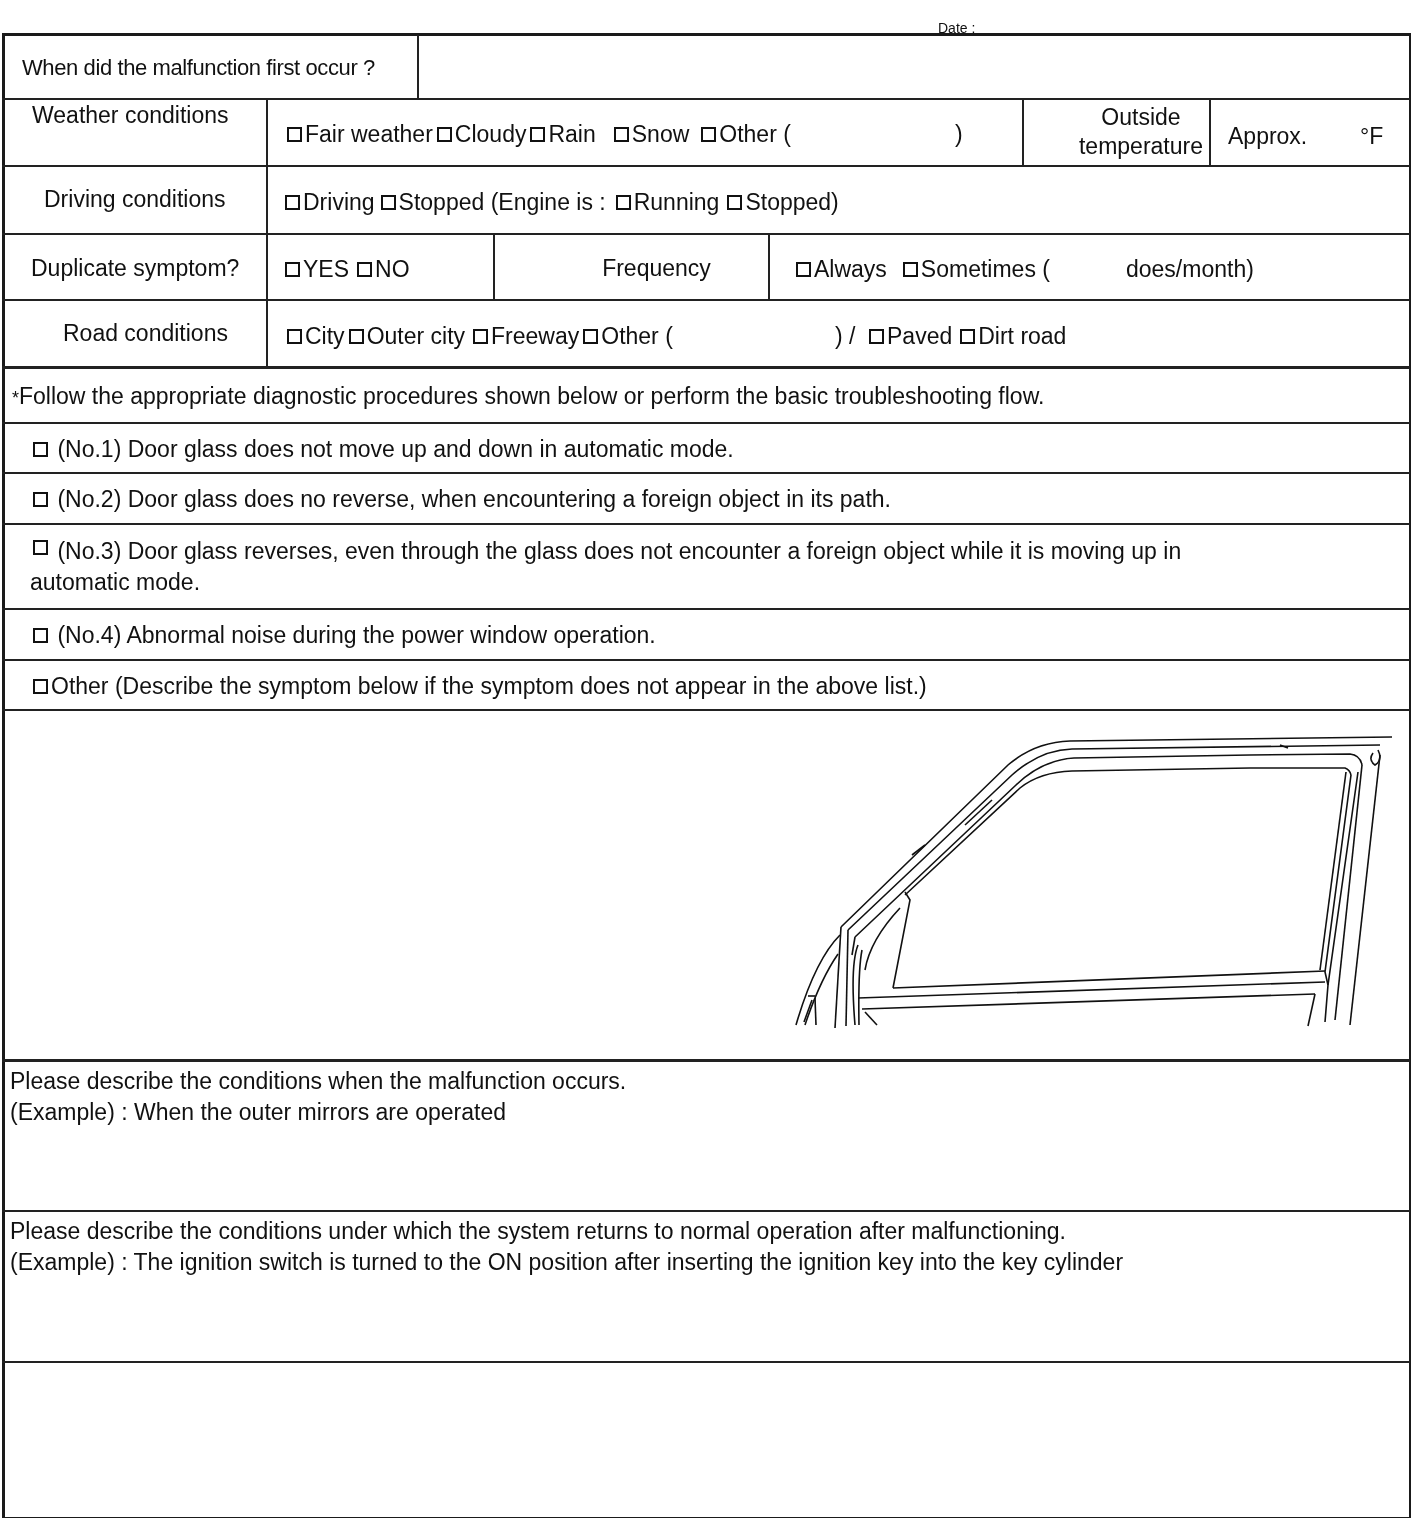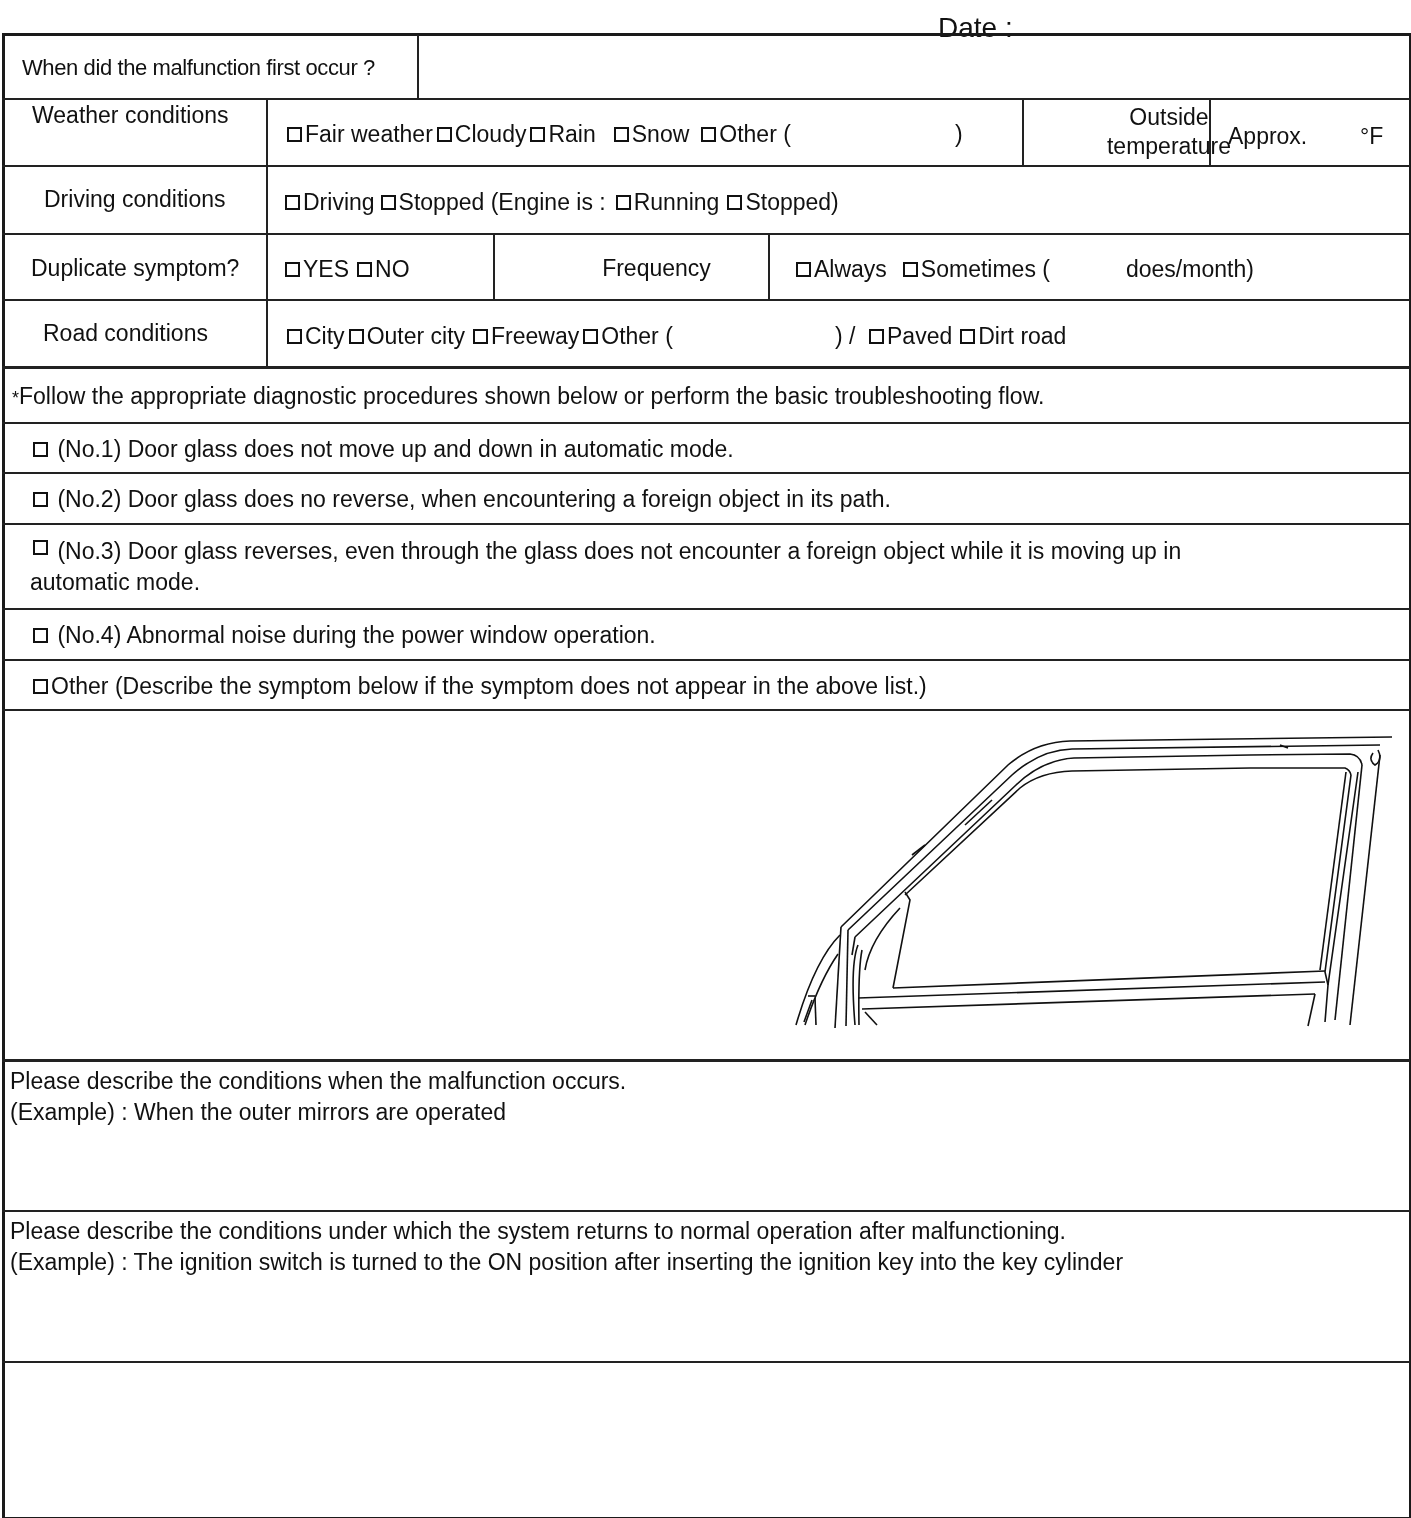--- a/index.html
+++ b/index.html
@@ -1,19 +1,19 @@
 <!DOCTYPE html>
 <html><head>
 <meta charset="utf-8">
 <style>
   html, body { margin:0; padding:0; background:#fff; }
   body { width:1411px; height:1518px; position:relative; overflow:hidden;
          font-family:"Liberation Sans", sans-serif; color:#111; }
   .abs { position:absolute; }
-  .date { left:938px; top:12px; font-size:28px; }
+  .date { left:938px; top:20px; font-size:14px; }
   .frame { left:2px; top:33px; width:1404px; height:1481px; border:3px solid #1a1a1a; border-bottom-width:3px; box-sizing:content-box; }
   .hl { position:absolute; height:2px; background:#222; }
   .vl { position:absolute; width:2px; background:#222; }
   .t { position:absolute; font-size:23px; white-space:nowrap; line-height:1.2; }
   .cb { display:inline-block; width:15px; height:15px; border:2px solid #111; box-sizing:border-box; margin-right:3px; vertical-align:0px; }
   .center { text-align:center; }
   svg { position:absolute; }
 </style>
 </head>
 <body>
@@ -45,21 +45,21 @@
 <div class="vl" style="left:768px;top:233px;height:67px;"></div>
 
 <div class="t" style="left:22px;top:55px;font-size:22px;letter-spacing:-0.4px;">When did the malfunction first occur ?</div>
 <div class="abs" style="left:420px;top:36px;width:986px;height:62px;"></div>
 
 <div class="t" style="left:32px;top:102px;text-align:right;">Weather conditions</div>
 <div class="t" style="left:287px;top:121px;">
   <span><span class="cb"></span><span>Fair weather</span></span><span style="margin-left:4px"><span class="cb"></span><span>Cloudy</span></span><span style="margin-left:4px"><span class="cb"></span><span>Rain</span></span><span style="margin-left:18px"><span class="cb"></span><span>Snow</span></span><span style="margin-left:12px"><span class="cb"></span><span>Other (</span></span>
 </div>
 <div class="t" style="left:955px;top:121px;">)</div>
-<div class="t center" style="left:1076px;top:103px;width:186px;line-height:29px;">
+<div class="t center" style="left:1048px;top:103px;width:186px;line-height:29px;">
   <div>Outside</div>
   <div>temperature</div>
 </div>
 <div class="t" style="left:1228px;top:123px;">Approx.</div>
 <div class="t" style="left:1360px;top:123px;">°F</div>
 <div class="abs" style="left:1310px;top:110px;width:45px;height:45px;"></div>
 
 <div class="t" style="left:44px;top:186px;">Driving conditions</div>
 <div class="t" style="left:285px;top:189px;">
   <span><span class="cb"></span><span>Driving</span></span><span style="margin-left:6px"><span class="cb"></span><span>Stopped (Engine is :</span></span><span style="margin-left:10px"><span class="cb"></span><span>Running</span></span><span style="margin-left:8px"><span class="cb"></span><span>Stopped)</span></span>
@@ -68,21 +68,21 @@
 <div class="t" style="left:31px;top:255px;">Duplicate symptom?</div>
 <div class="t" style="left:285px;top:256px;">
   <span><span class="cb"></span><span>YES</span></span><span style="margin-left:8px"><span class="cb"></span><span>NO</span></span>
 </div>
 <div class="t center" style="left:495px;top:255px;width:323px;">Frequency</div>
 <div class="t" style="left:796px;top:256px;">
   <span><span class="cb"></span><span>Always</span></span><span style="margin-left:16px"><span class="cb"></span><span>Sometimes (</span></span>
 </div>
 <div class="t" style="left:1126px;top:256px;">does/month)</div>
 
-<div class="t" style="left:43px;top:320px;">Road conditions</div>
+<div class="t" style="left:63px;top:320px;">Road conditions</div>
 <div class="t" style="left:287px;top:323px;">
   <span><span class="cb"></span><span>City</span></span><span style="margin-left:4px"><span class="cb"></span><span>Outer city</span></span><span style="margin-left:8px"><span class="cb"></span><span>Freeway</span></span><span style="margin-left:4px"><span class="cb"></span><span>Other (</span></span>
 </div>
 <div class="t" style="left:835px;top:323px;">) /</div>
 <div class="t" style="left:869px;top:323px;">
   <span><span class="cb"></span><span>Paved</span></span><span style="margin-left:8px"><span class="cb"></span><span>Dirt road</span></span>
 </div>
 
 <div class="t" style="left:12px;top:383px;"><span style="font-size:18px;">*</span><span>Follow the appropriate diagnostic procedures shown below or perform the basic troubleshooting flow.</span></div>
 

